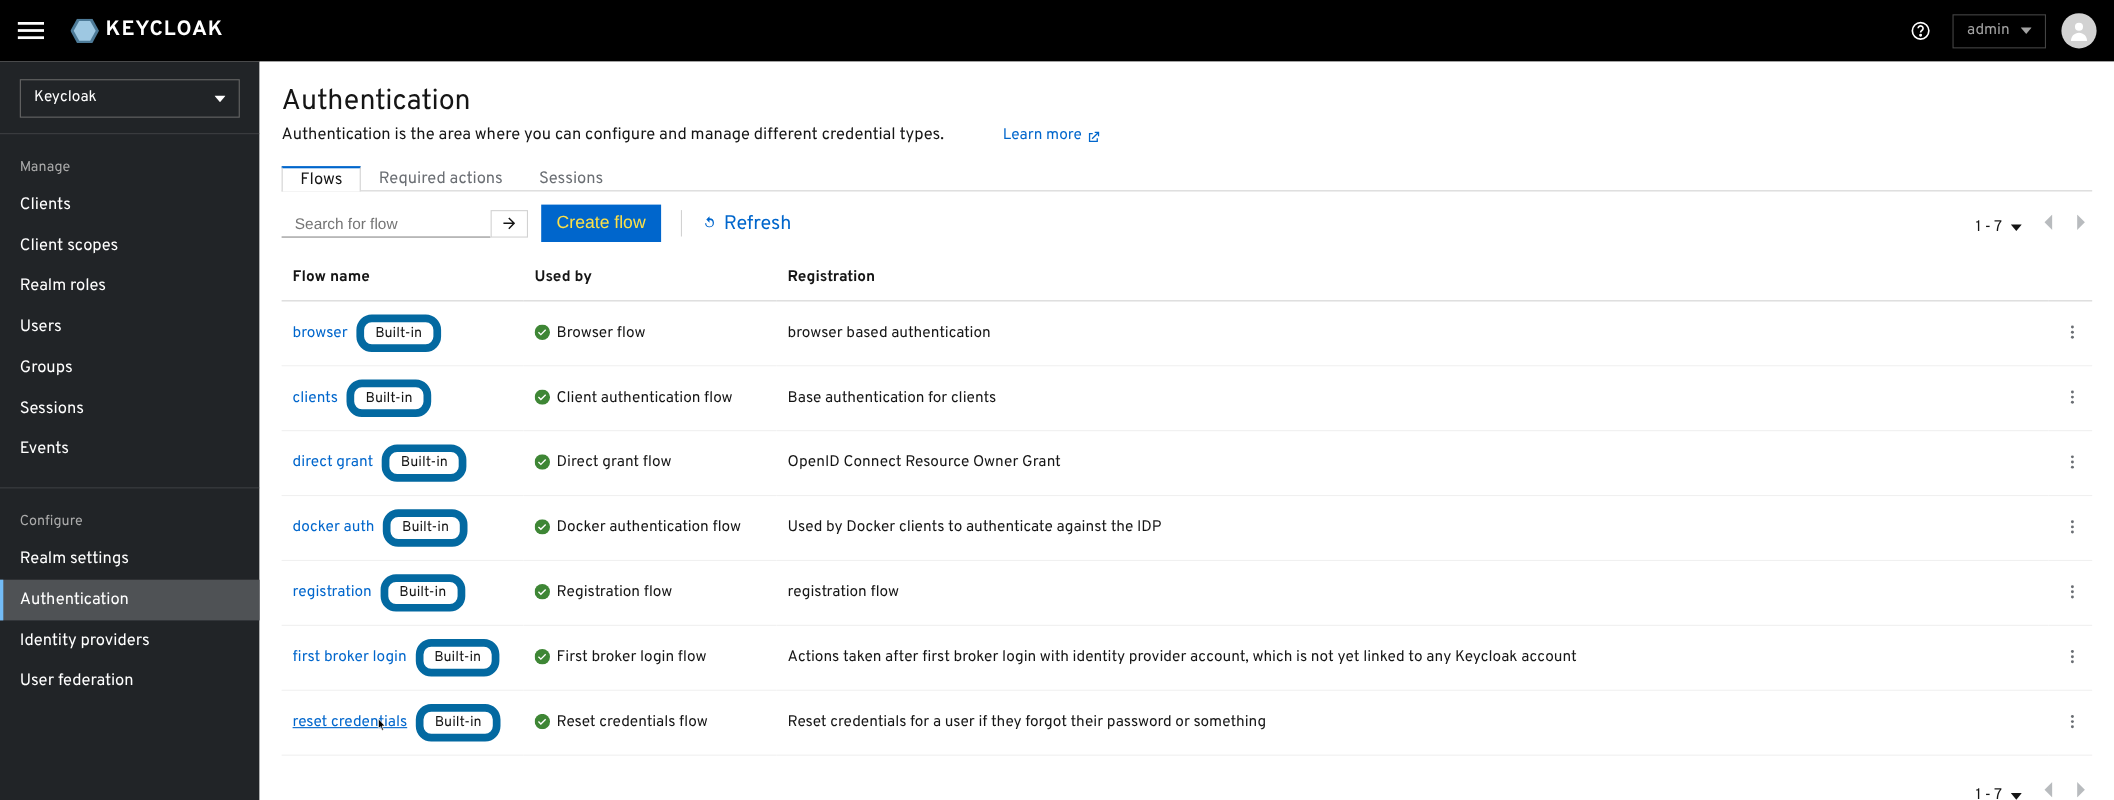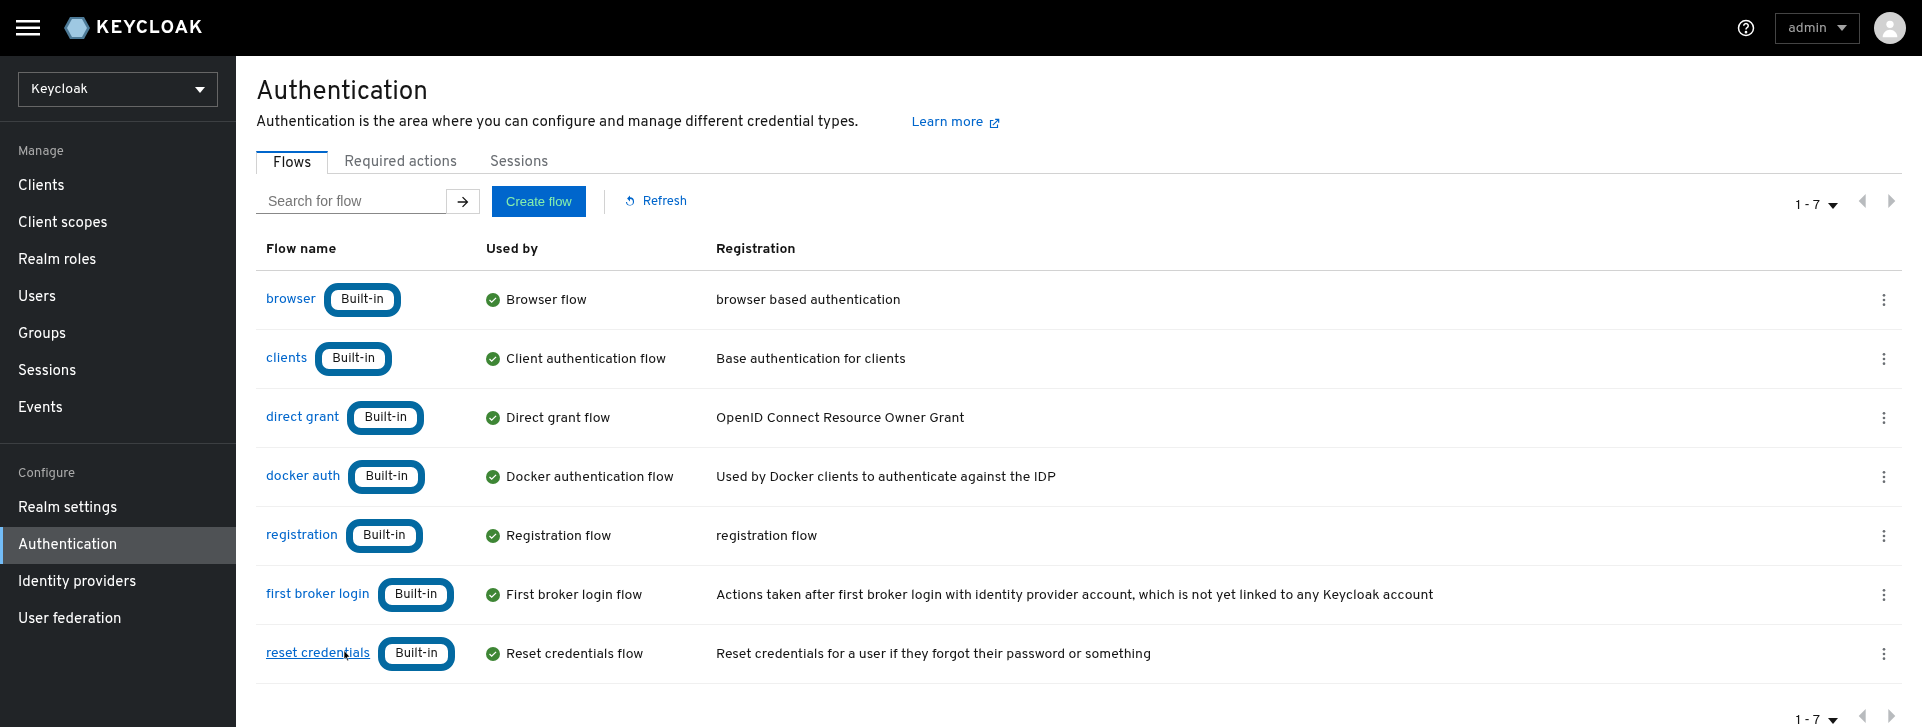--- a/index.html
+++ b/index.html
@@ -40,23 +40,23 @@
 .tab.active { background:#fff; color:#151515; border-top:2px solid #06c; position:relative; top:1px;}
 .tab:not(.active) { border-color:transparent; background:transparent;}
 
 
 .toolbar { display:flex; align-items:center; padding: 12px 0; gap: 12px; }
 .search-group { display:flex; align-items:stretch; }
 .search-input-wrap { display:flex; align-items:center; border:none; border-bottom:1px solid #888; width: 190px; padding: 4px 6px;}
 .search-input-wrap input { border:none; outline:none; flex:1; font-size:14px; background:transparent;}
 .search-icon-s { width:14px; height:14px; margin-right:6px; color:#151515;}
 .search-go { border:1px solid #d2d2d2; background:#fff; width:34px; display:flex; align-items:center; justify-content:center; cursor:pointer;}
-.btn-primary { background:#06c; color:#86efac; border:none; padding:8px 14px; font-size:13px; cursor:pointer;}
+.btn-primary { background:#06c; color:#fde047; border:none; padding:8px 14px; font-size:16px; cursor:pointer;}
 .vdivider{ width:1px; height:24px; background:#d2d2d2; margin:0 6px;}
-.refresh { color:#06c; cursor:pointer; display:inline-flex; align-items:center; gap:6px; font-size:13px;}
+.refresh { color:#06c; cursor:pointer; display:inline-flex; align-items:center; gap:6px; font-size:18px;}
 .toolbar-spacer { flex:1;}
 .pager { display:flex; align-items:flex-end; gap:14px; color:#151515;}
 .pager .disabled { color:#b8bbbe; }
 .pager-btn { cursor:pointer; padding:4px;}
 
 
 .tbl { width:100%; border-collapse:collapse;}
 .tbl th { text-align:left; font-size:14px; font-weight:700; padding:12px 10px; border-bottom:1px solid #d2d2d2;}
 .tbl td { padding:12px 10px; border-bottom:1px solid #f0f0f0; font-size:14px; vertical-align:middle;}
 .col-flowname { width: 220px;}

